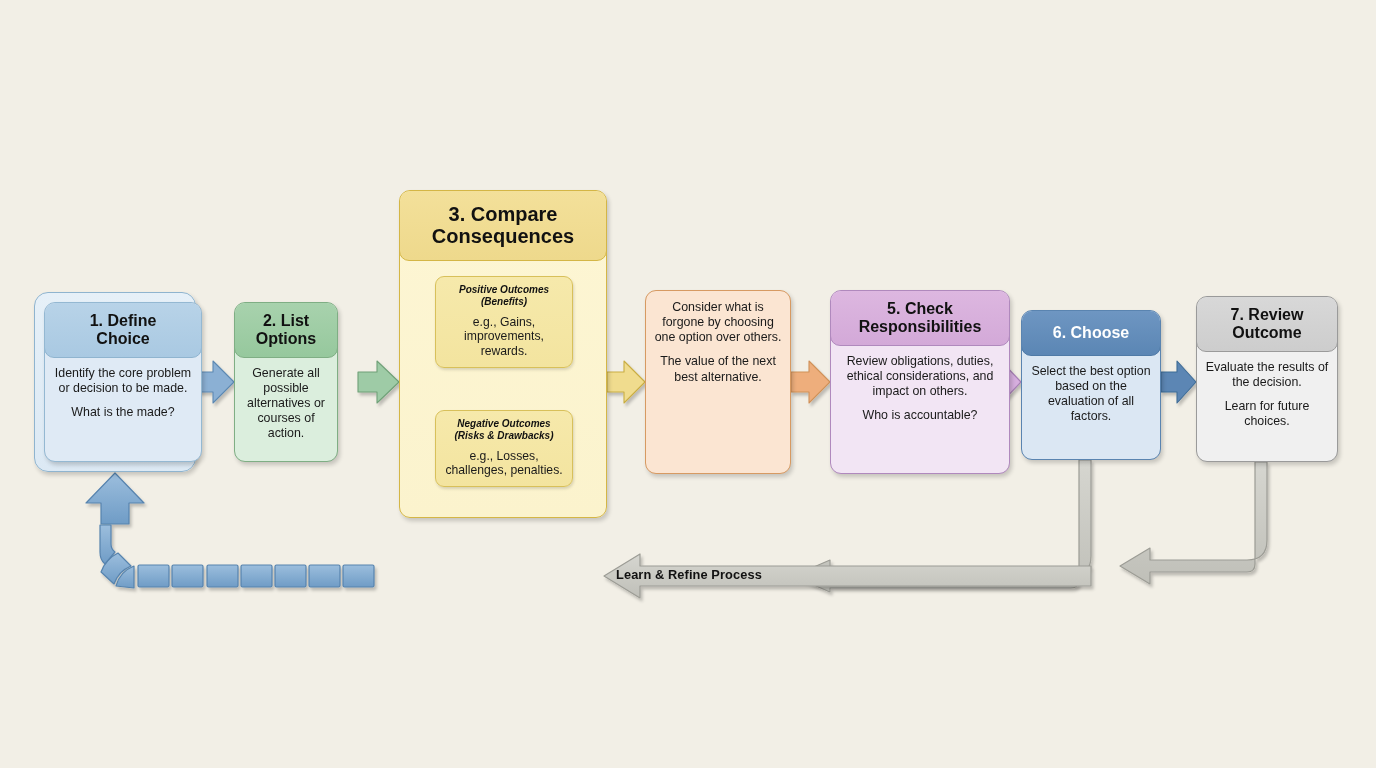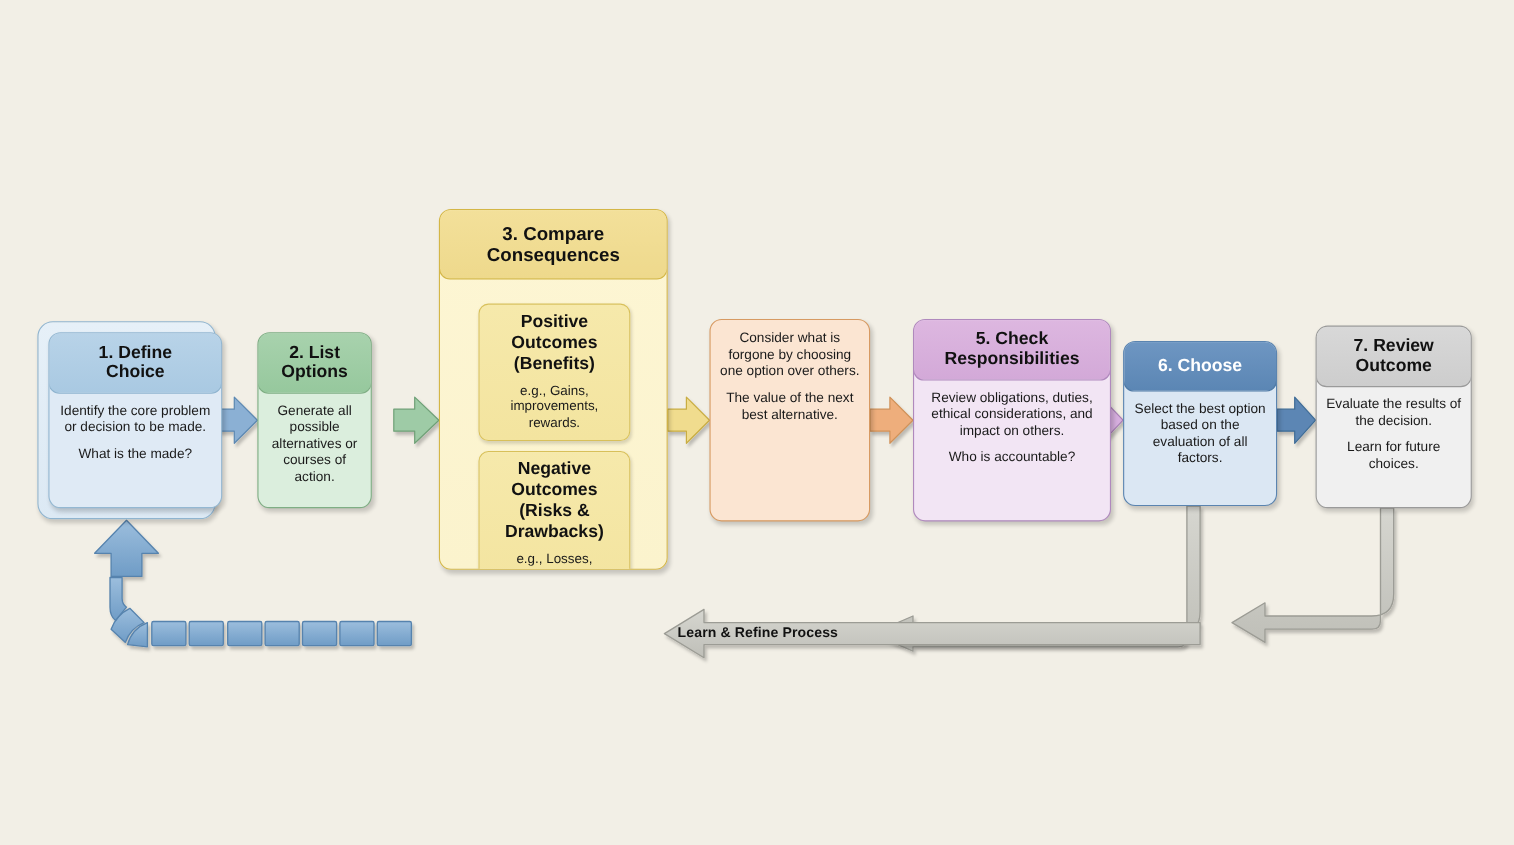--- a/index.html
+++ b/index.html
@@ -45,28 +45,28 @@
              border: 1.2px solid #8fb4cf; margin: -1px; }
   
   #n2 { left: 234px; top: 302px; width: 104px; height: 160px;
         border: 1.2px solid #7fae84; background: #dbeedd; }
   #n2 .hdr { background: linear-gradient(180deg,#a8d2ad 0%,#96c89d 100%);
              border: 1.2px solid #7fae84; margin: -1px; }
   
   #n3 { left: 399px; top: 190px; width: 208px; height: 328px;
         border: 1.3px solid #d4b646; background: linear-gradient(180deg,#fdf6d4 0%,#fbf3cd 100%); }
   #n3 .hdr { background: linear-gradient(180deg,#f3e09a 0%,#eed98c 100%);
-             border: 1.2px solid #d4b646; margin: -1px; font-size: 17px; padding: 12px 6px; }
+             border: 1.2px solid #d4b646; margin: -1px; font-size: 20px; padding: 12px 6px; }
   .sub {
     position: absolute; left: 35px; width: 138px; border-radius: 9px;
     border: 1.2px solid #d8c05a; background: linear-gradient(180deg,#f6e9ab 0%,#f3e49f 100%);
     box-shadow: 1px 2px 3px rgba(0,0,0,.14);
     text-align: center; padding: 7px 7px 8px;
   }
-  .sub .t { font-weight: bold; font-size: 16px; line-height: 1.18; color: #111; margin-bottom: 7px; }
+  .sub .t { font-weight: bold; font-size: 10px; line-height: 1.18; color: #111; margin-bottom: 7px; font-style: italic; }
   .sub .d { font-size: 12.2px; line-height: 1.2; color: #1a1a1a; }
   #sub-pos { top: 85px; }
   #sub-neg { top: 219px; }
 
   
   #n4 { left: 645px; top: 290px; width: 146px; height: 184px;
         border: 1.2px solid #d79a62; background: #fbe5d2; }
   #n4 .hdr { background: linear-gradient(180deg,#f2bc8c 0%,#eeb07c 100%);
              border: 1.2px solid #d79a62; margin: -1px; }
   

